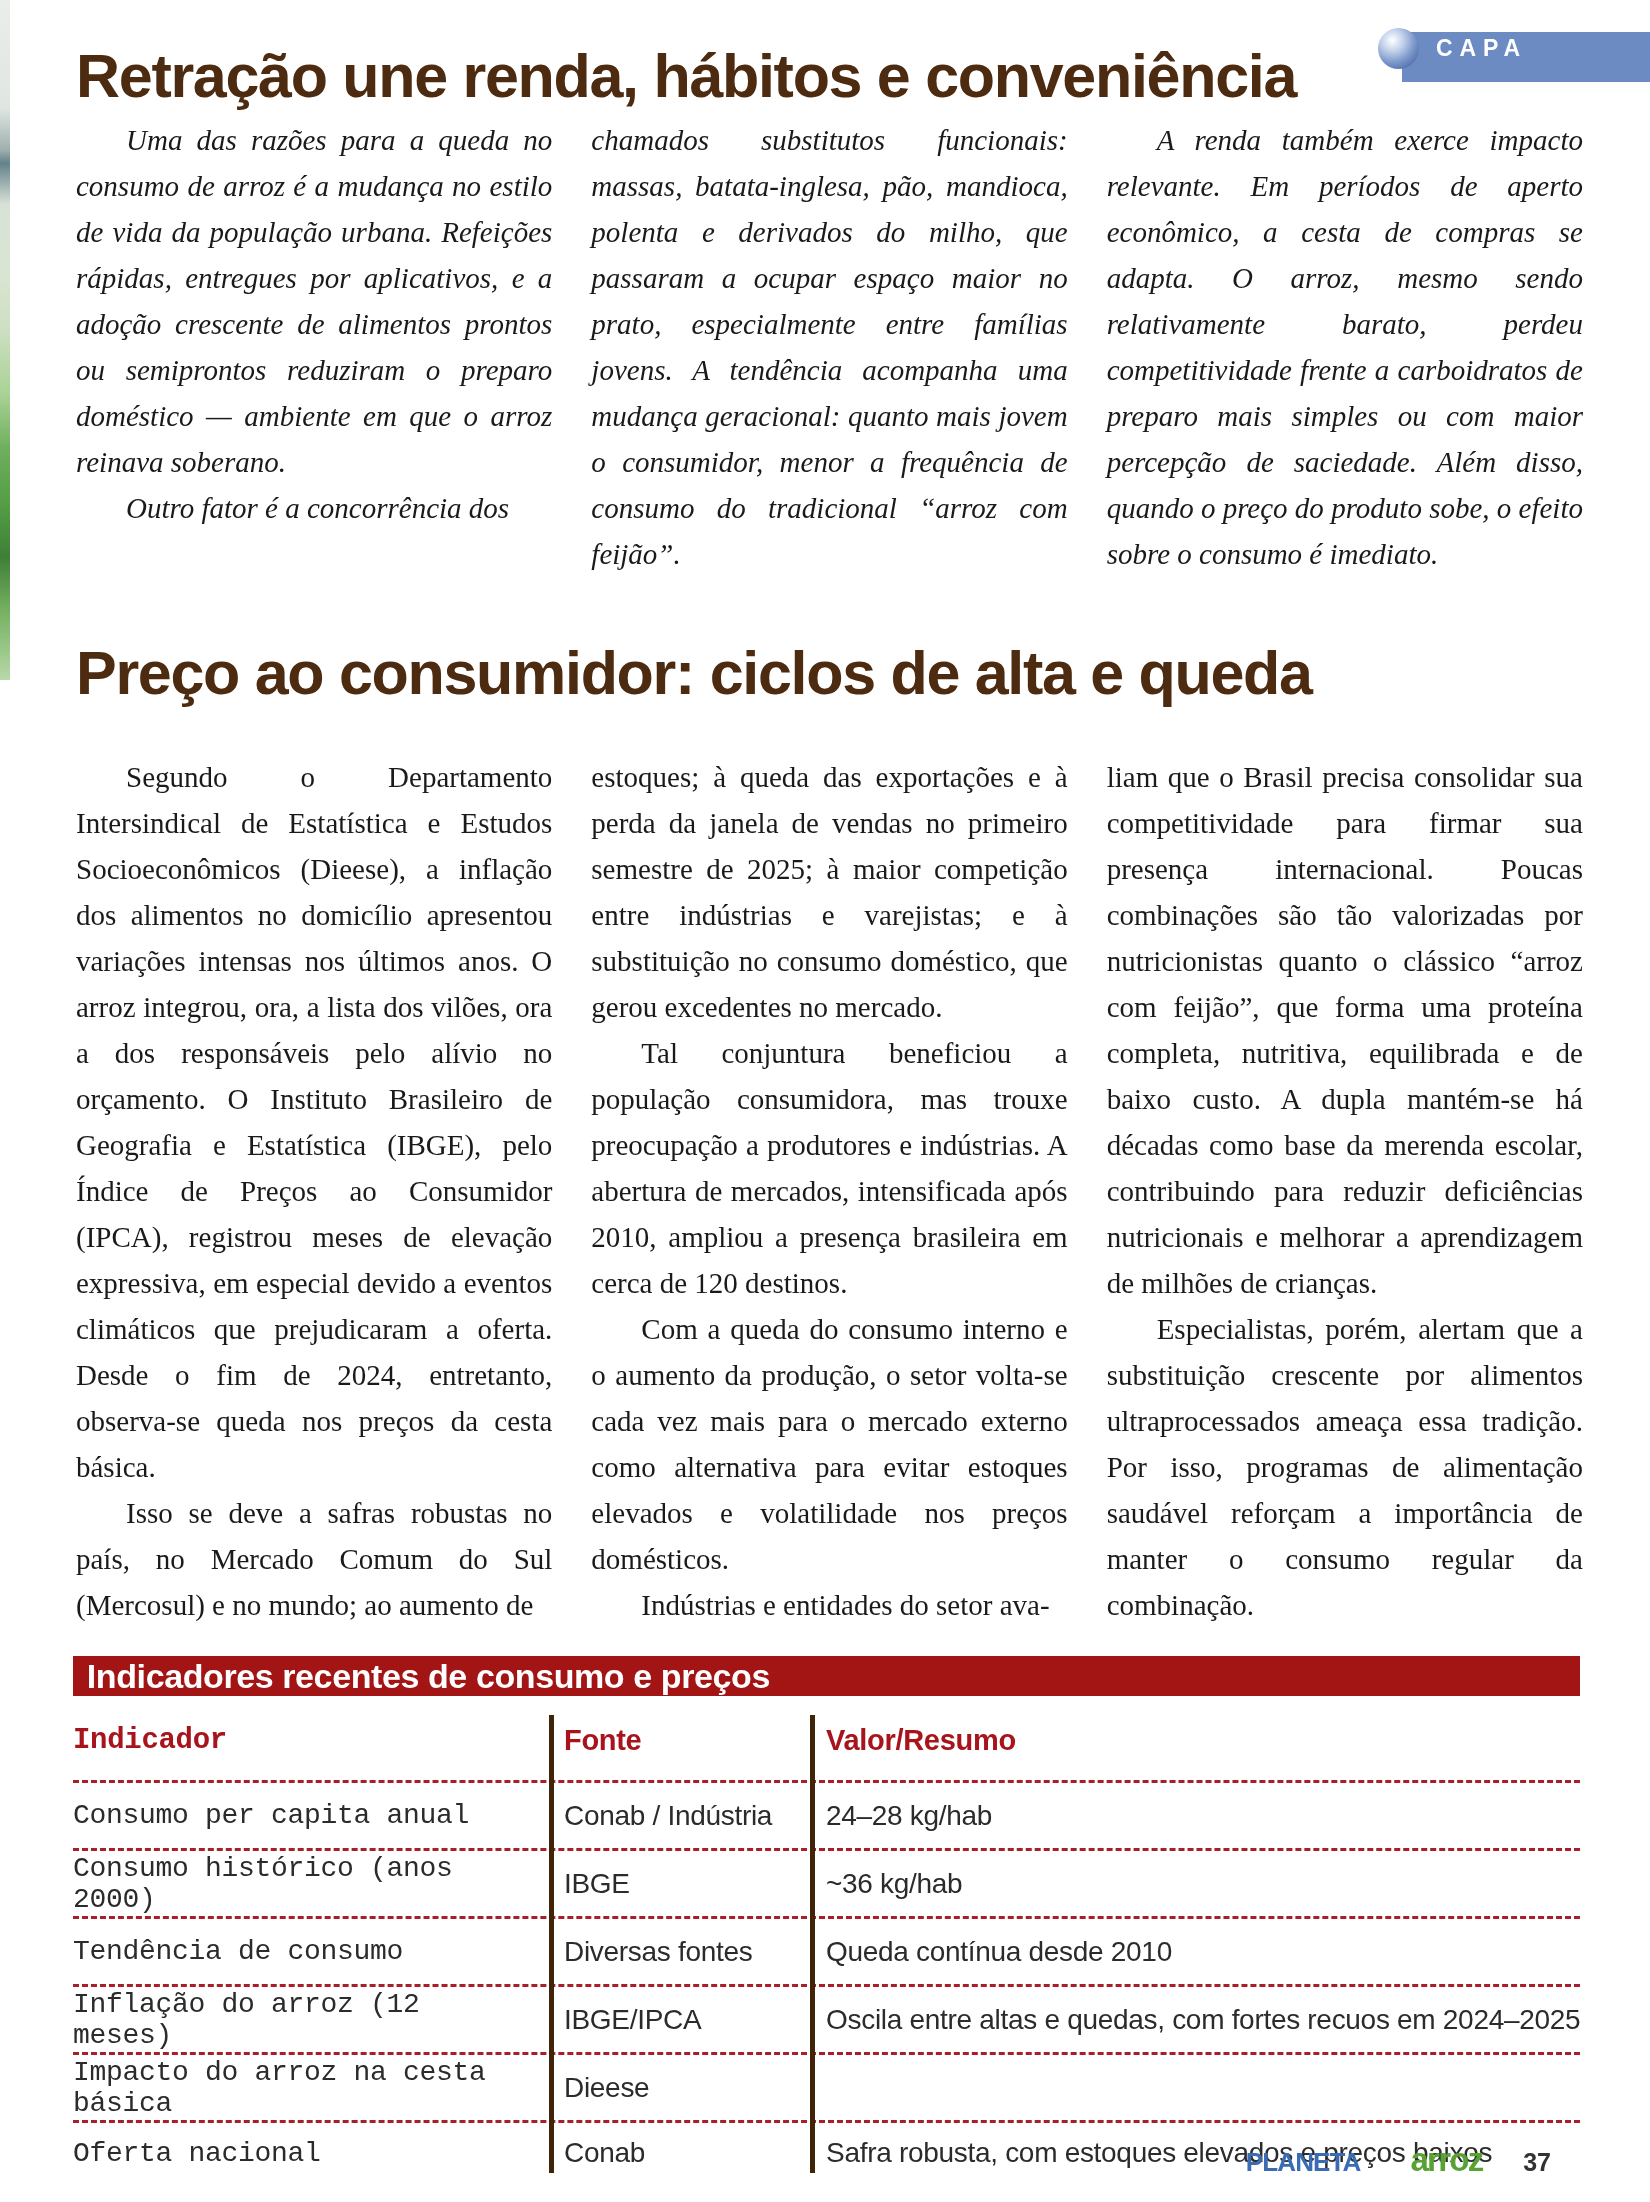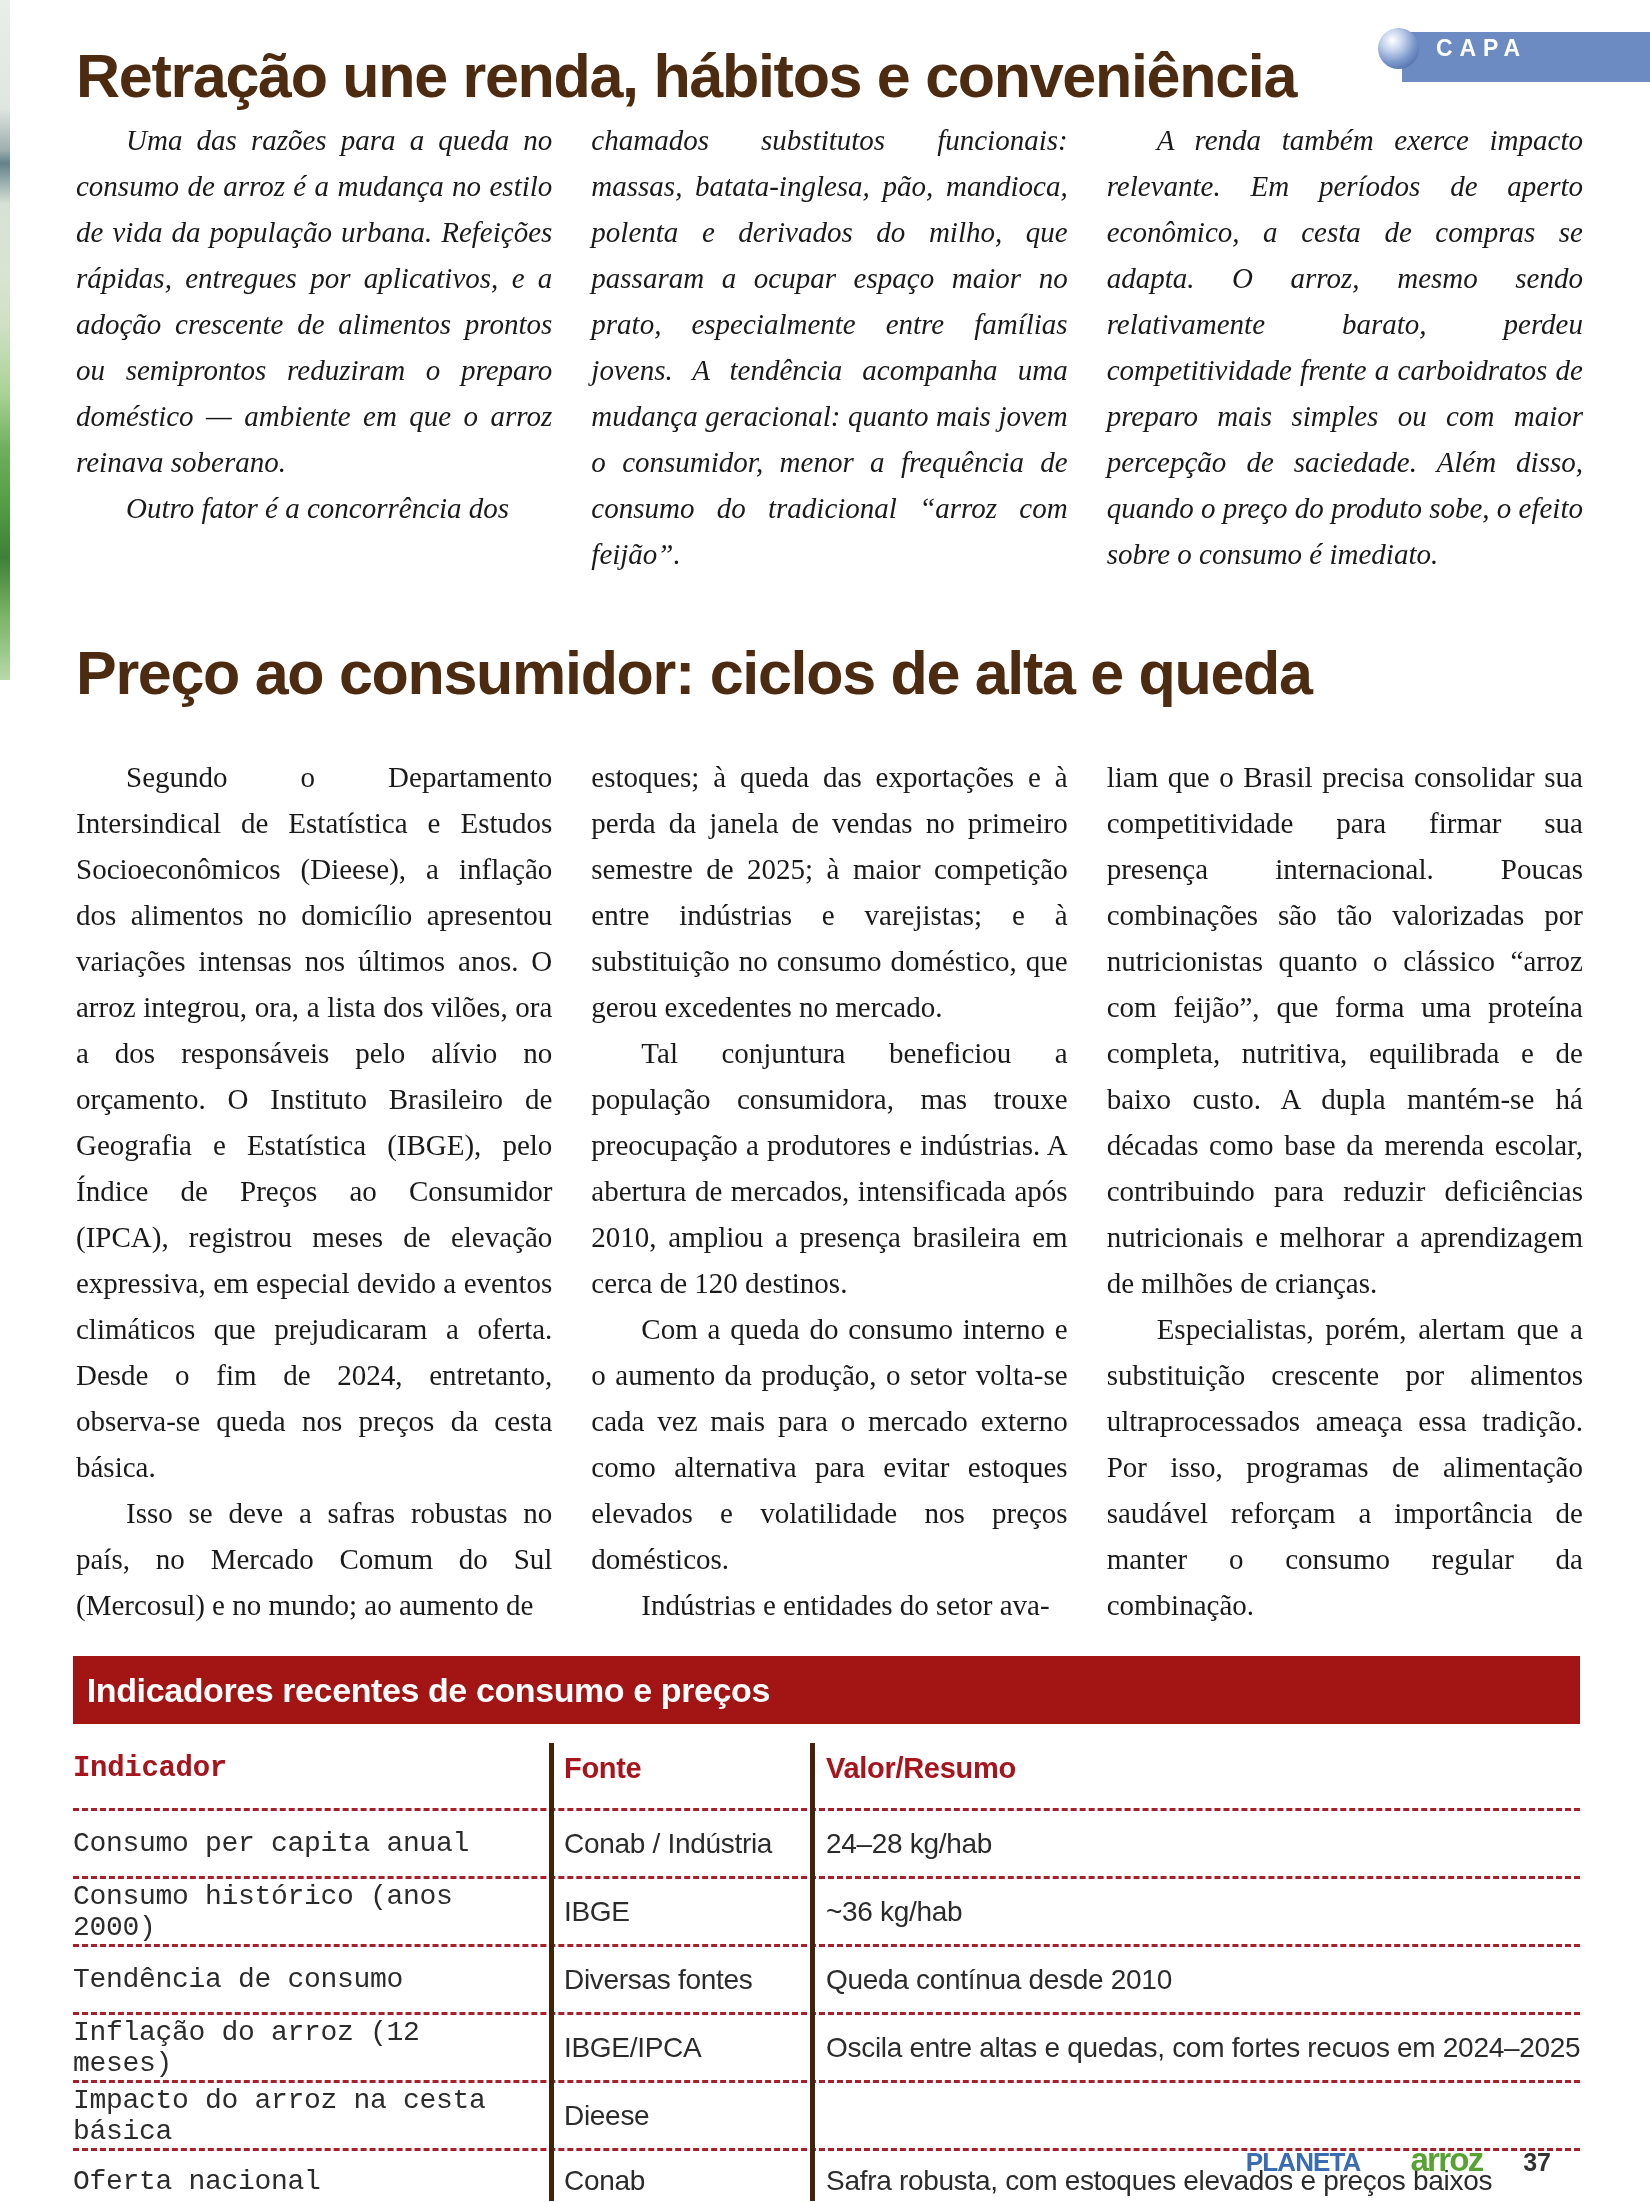--- a/index.html
+++ b/index.html
@@ -50,21 +50,21 @@
   .col { width:477px; }
   .col p {
     margin:0; font-size:29px; line-height:46px; color:#1a1a1a;
     text-align:justify; text-justify:inter-word;
   }
   .col p.indent { text-indent:50px; }
 
   
   .indicators { position:absolute; left:73px; top:1656px; width:1507px; font-family:"Liberation Sans", sans-serif; }
   .indicators-title-bar {
-    height:68px; background:#a31414; display:flex; align-items:center; padding-left:13.8px; box-sizing:border-box;
+    height:40px; background:#a31414; display:flex; align-items:center; padding-left:13.8px; box-sizing:border-box;
   }
   .indicators-title { color:#ffffff; font-weight:bold; font-size:34px; letter-spacing:-0.4px; }
   .tgrid { position:relative; margin-top:19px; }
   .vbar { position:absolute; top:0; bottom:10.3px; width:5.2px; background:#402409; }
   .vbar1 { left:476px; }
   .vbar2 { left:737px; }
   .trow {
     display:grid; grid-template-columns:476px 262px 770px;
     align-items:center; min-height:65px;
     border-bottom:3.4px dashed #a81f29;

